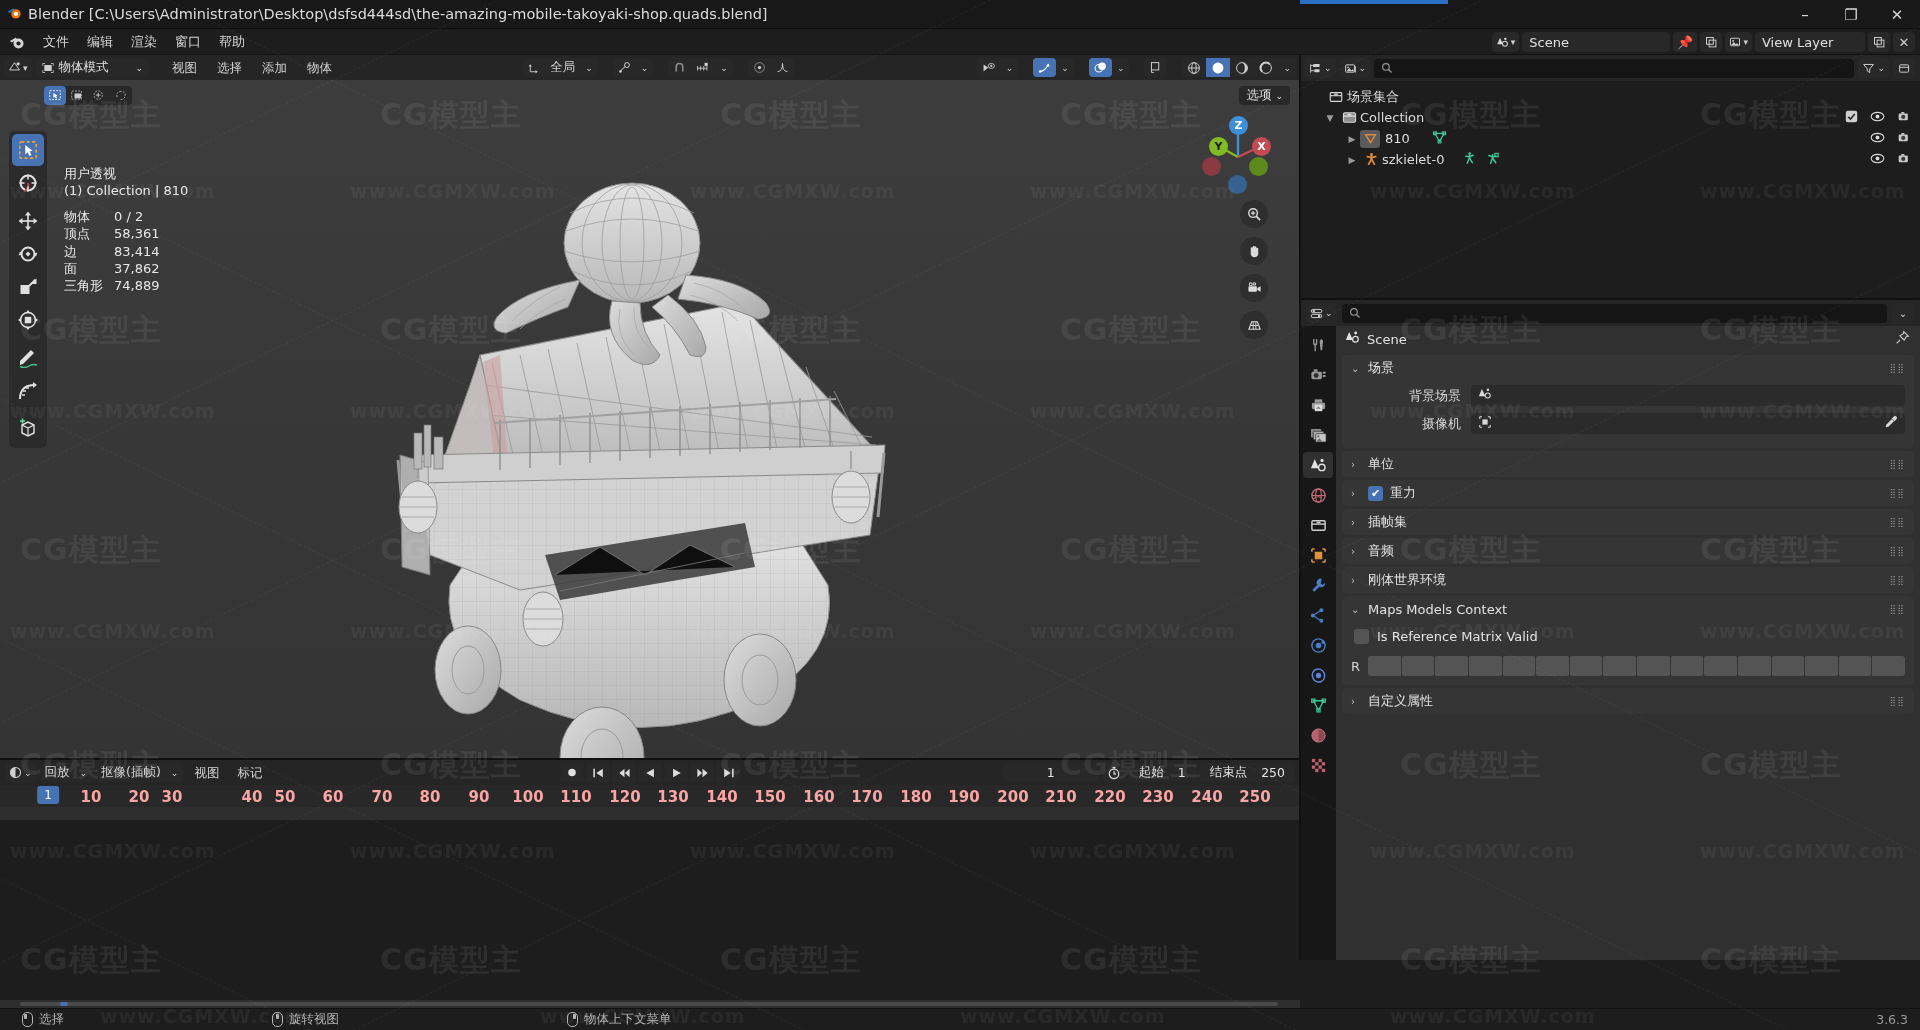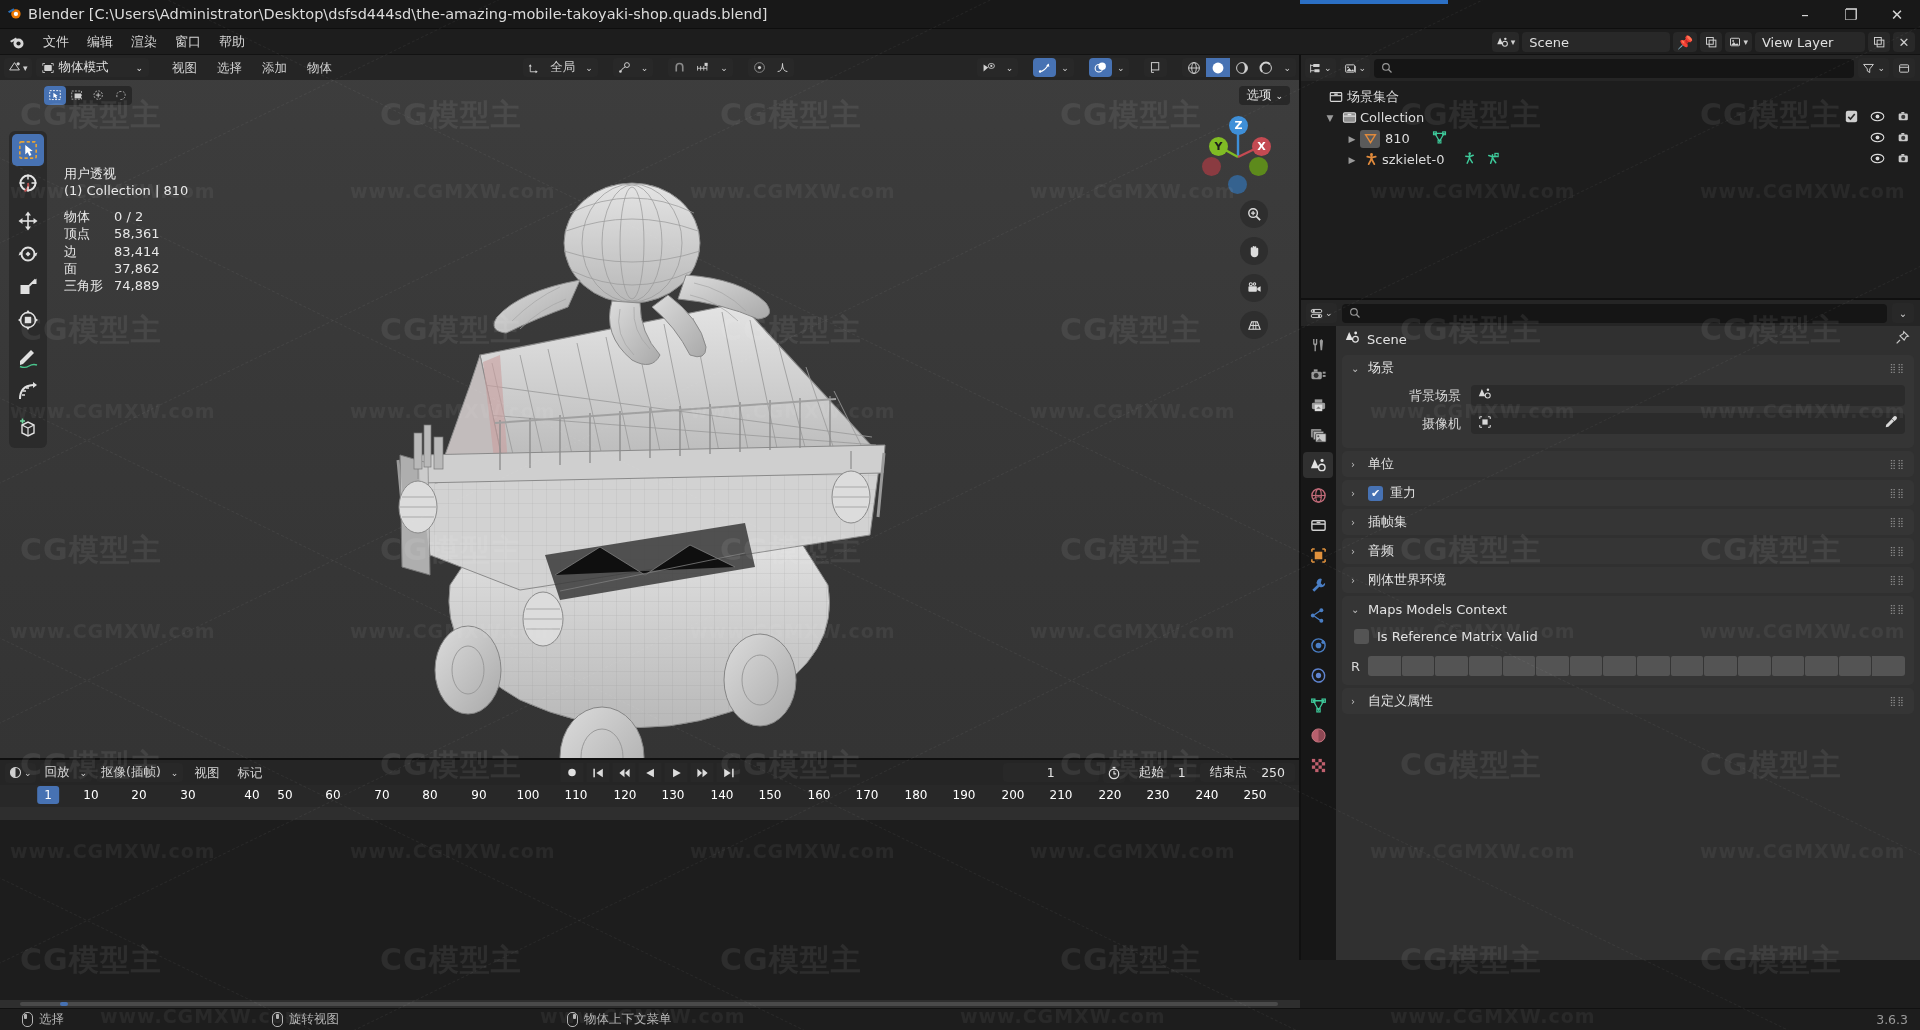--- a/index.html
+++ b/index.html
@@ -236,22 +236,22 @@
                display:flex; align-items:center; gap:3px; }
   .tpb { width:23px; height:19px; display:flex; align-items:center;
          justify-content:center; color:#d8d8d8; font-size:11px; background:#282828; }
   .tl-right { position:absolute; right:5px; display:flex; align-items:center; gap:4px; }
   .numfield { background:#282828; border-radius:4px; height:19px; display:flex;
               align-items:center; justify-content:center; font-size:12.5px;
               color:#e2e2e2; padding:0 10px; }
   .numfield2 { background:#282828; border-radius:4px; height:19px; display:flex;
                align-items:center; gap:14px; font-size:12.5px; color:#e2e2e2; padding:0 10px; }
   .tl-ruler { position:relative; height:22px; background:#282828; }
-  .tick { position:absolute; top:3px; font-size:12px; color:#ffffff;
-          transform:translateX(-50%); }
+  .tick { position:absolute; top:3px; font-size:15px; color:#fca5a5;
+          transform:translateX(-50%);font-weight:bold; }
   .playhead { position:absolute; top:1px; height:18px; background:#4772b3;
               border-radius:3px; display:flex; align-items:center;
               justify-content:center; color:#fff; font-size:12px; padding:0 7px;
               transform:translateX(-50%); }
   .tl-track { position:relative; height:13px; background:#2e2e2e; }
 
   
   .statusbar {
     position:absolute; bottom:0; left:0; width:1920px; height:22px;
     background:#1d1d1d; display:flex; align-items:center; z-index:20;
@@ -1336,21 +1336,21 @@
           <span>结束点</span>
           <span>250</span>
         </div>
       </div>
     </div>
 
     <div class="tl-ruler">
       <div class="playhead" style="left:48px">1</div>
       <div class="tick" style="left:91px">10</div>
       <div class="tick" style="left:139px">20</div>
-      <div class="tick" style="left:188px">30</div>
+      <div class="tick" style="left:172px">30</div>
       <div class="tick" style="left:252px">40</div>
       <div class="tick" style="left:285px">50</div>
       <div class="tick" style="left:333px">60</div>
       <div class="tick" style="left:382px">70</div>
       <div class="tick" style="left:430px">80</div>
       <div class="tick" style="left:479px">90</div>
       <div class="tick" style="left:528px">100</div>
       <div class="tick" style="left:576px">110</div>
       <div class="tick" style="left:625px">120</div>
       <div class="tick" style="left:673px">130</div>

